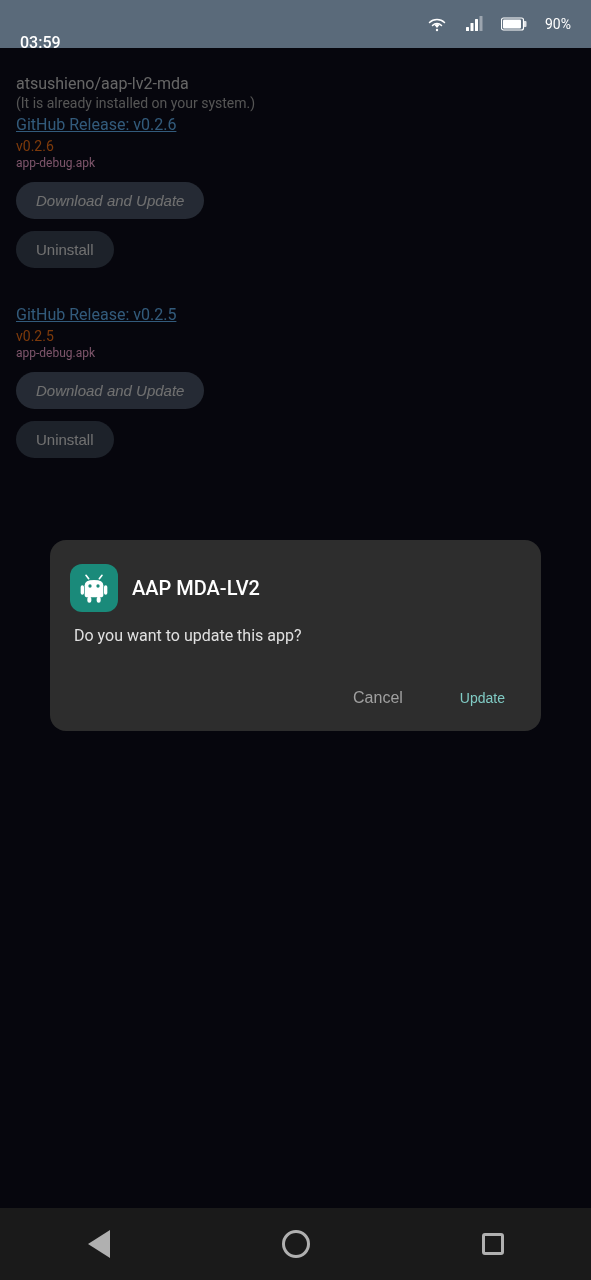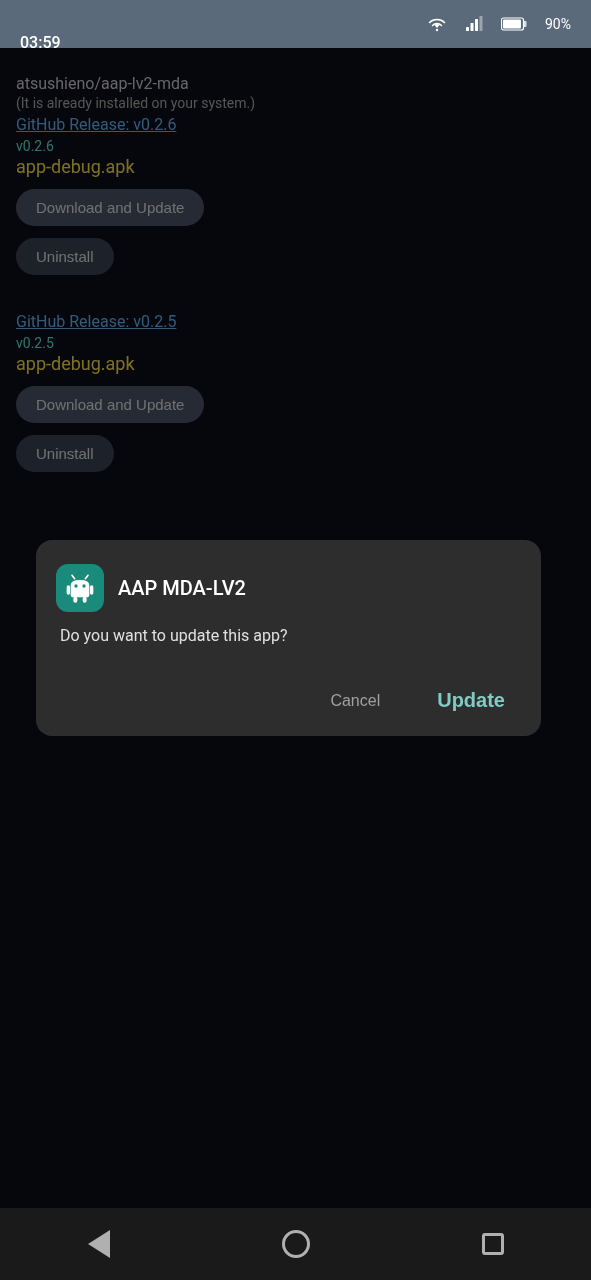--- a/index.html
+++ b/index.html
@@ -69,45 +69,46 @@
 
     .release-link {
       color: #64b5f6;
       font-size: 16px;
       text-decoration: underline;
       display: block;
       margin-bottom: 4px;
     }
 
     .version-text {
-      color: #5eead4;
+      color: #f97316;
       font-size: 14px;
       margin-bottom: 2px;
     }
 
     .apk-text {
-      color: #fde047;
-      font-size: 18px;
+      color: #f9a8d4;
+      font-size: 12px;
       margin-bottom: 12px;
     }
 
     .btn-row {
       display: flex;
       gap: 10px;
       margin-bottom: 12px;
     }
 
     .btn-download {
       background: #4a5568;
       color: #e0e0e0;
       border: none;
       border-radius: 20px;
       padding: 10px 20px;
       font-size: 15px;
       cursor: pointer;
+      font-style: italic;
     }
 
     .btn-uninstall {
       background: #3a4455;
       color: #e0e0e0;
       border: none;
       border-radius: 20px;
       padding: 10px 20px;
       font-size: 15px;
       cursor: pointer;
@@ -124,21 +125,21 @@
       left: 0;
       width: 100%;
       height: 100%;
       background: rgba(0,0,0,0.5);
       z-index: 5;
     }
 
     .dialog {
       position: absolute;
       top: 540px;
-      left: 36px;
+      left: 50px;
       right: 50px;
       background: #2d2d2d;
       border-radius: 16px;
       padding: 24px 20px 16px 20px;
       z-index: 20;
     }
 
     .dialog-header {
       display: flex;
       align-items: center;
@@ -188,22 +189,22 @@
       font-size: 16px;
       padding: 8px 16px;
       cursor: pointer;
       border-radius: 8px;
     }
 
     .btn-update {
       background: transparent;
       border: none;
       color: #80cbc4;
-      font-size: 20px;
-      font-weight: 700;
+      font-size: 14px;
+      font-weight: 400;
       padding: 8px 16px;
       cursor: pointer;
       border-radius: 8px;
     }
 
     
     .nav-bar {
       position: absolute;
       bottom: 0;
       left: 0;

